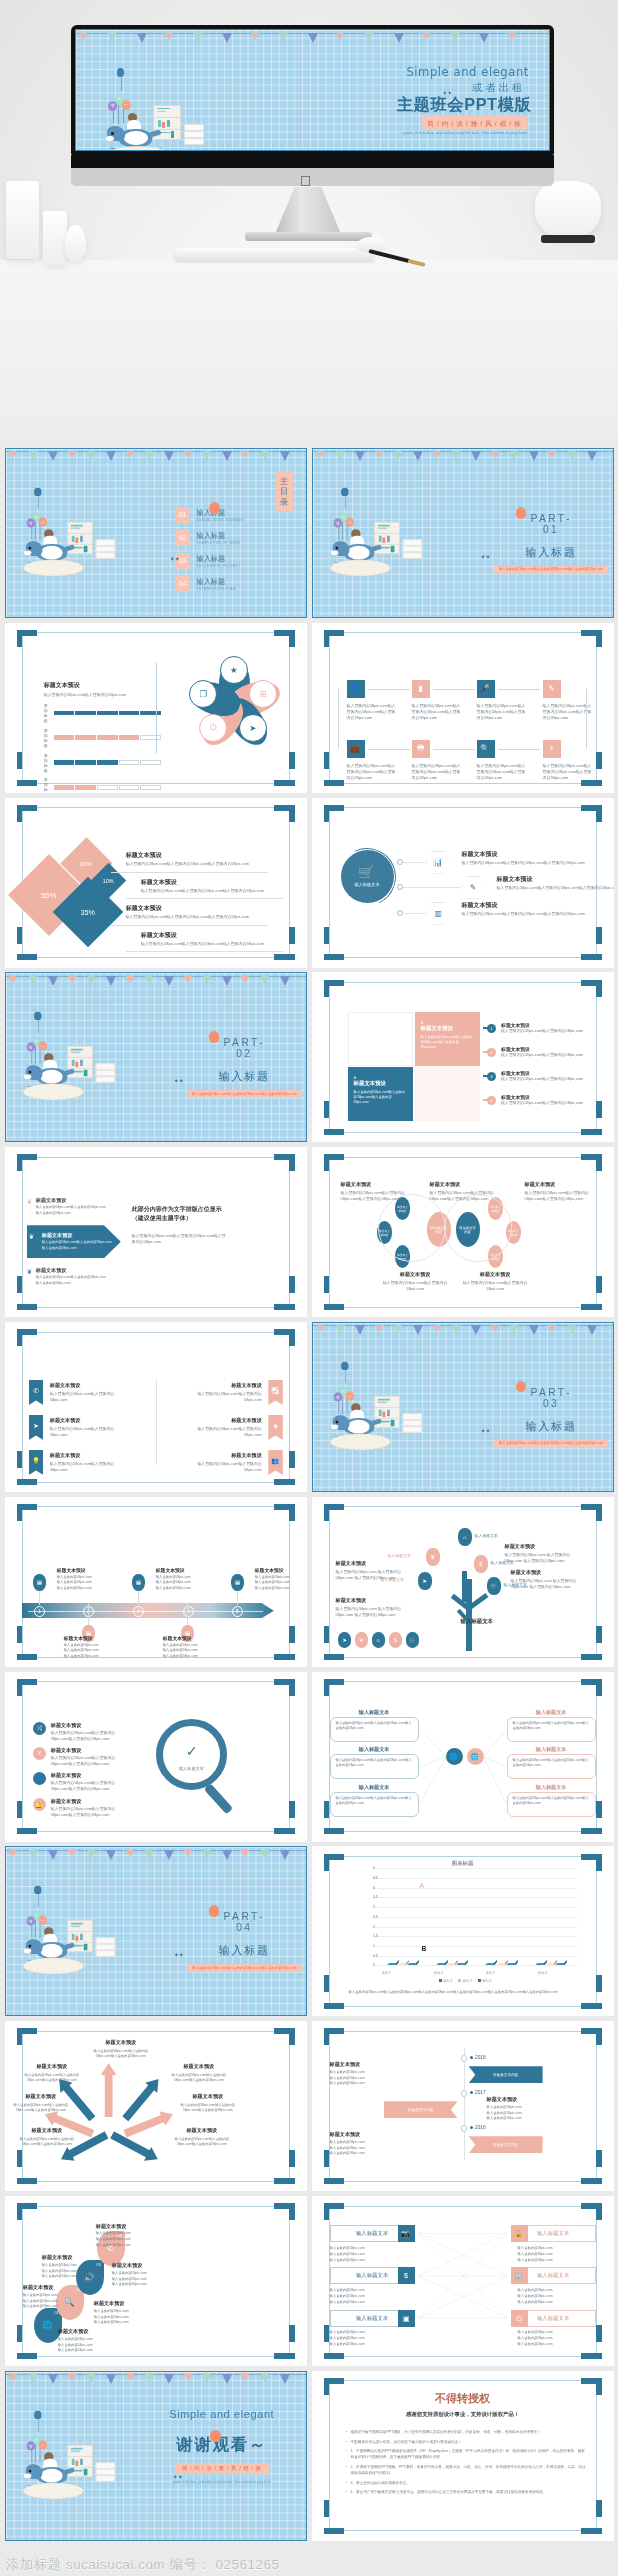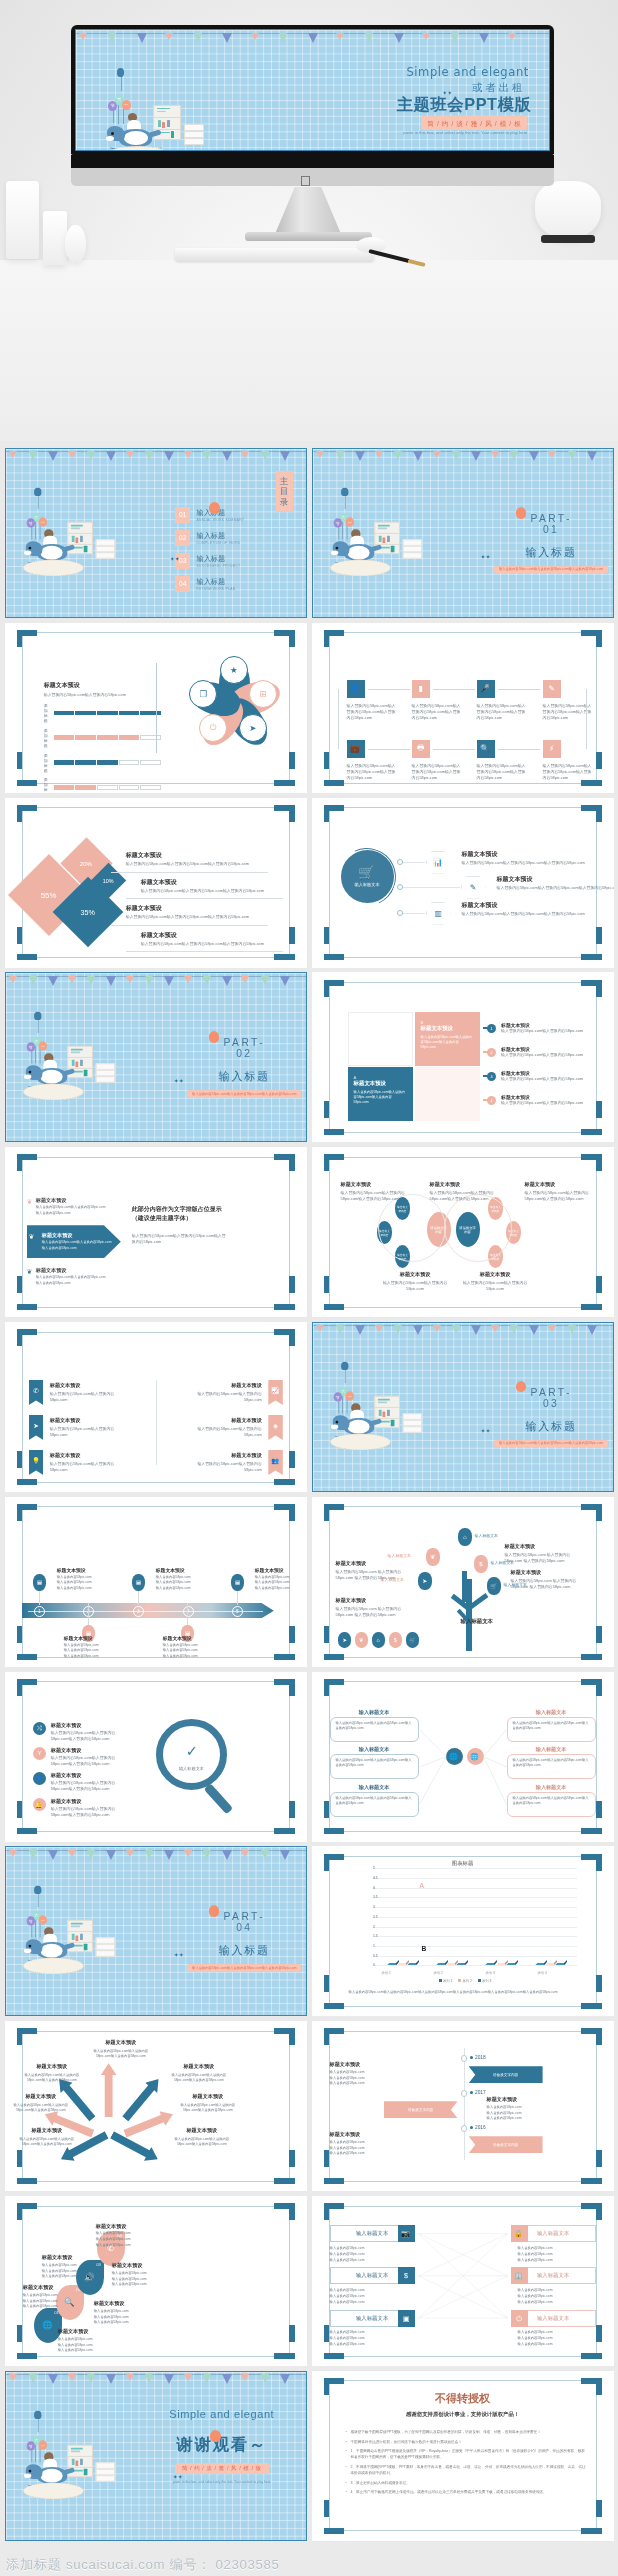--- a/index.html
+++ b/index.html
@@ -1608,15 +1608,15 @@
           <span>4、禁止用户用下载格式在网上传播作品。或者作品可以让第三方单经付费或共享免费下载，或通过转移电话服务系统传播。</span>
         </div>
       </div>
     </div>
   </div>
 
 <div class="wm">
   <span>添加标题</span>
   <span>sucaisucai.com</span>
   <span>编号：</span>
-  <span>02303585</span>
+  <span>02561265</span>
 </div>
 
 
 </body></html>

